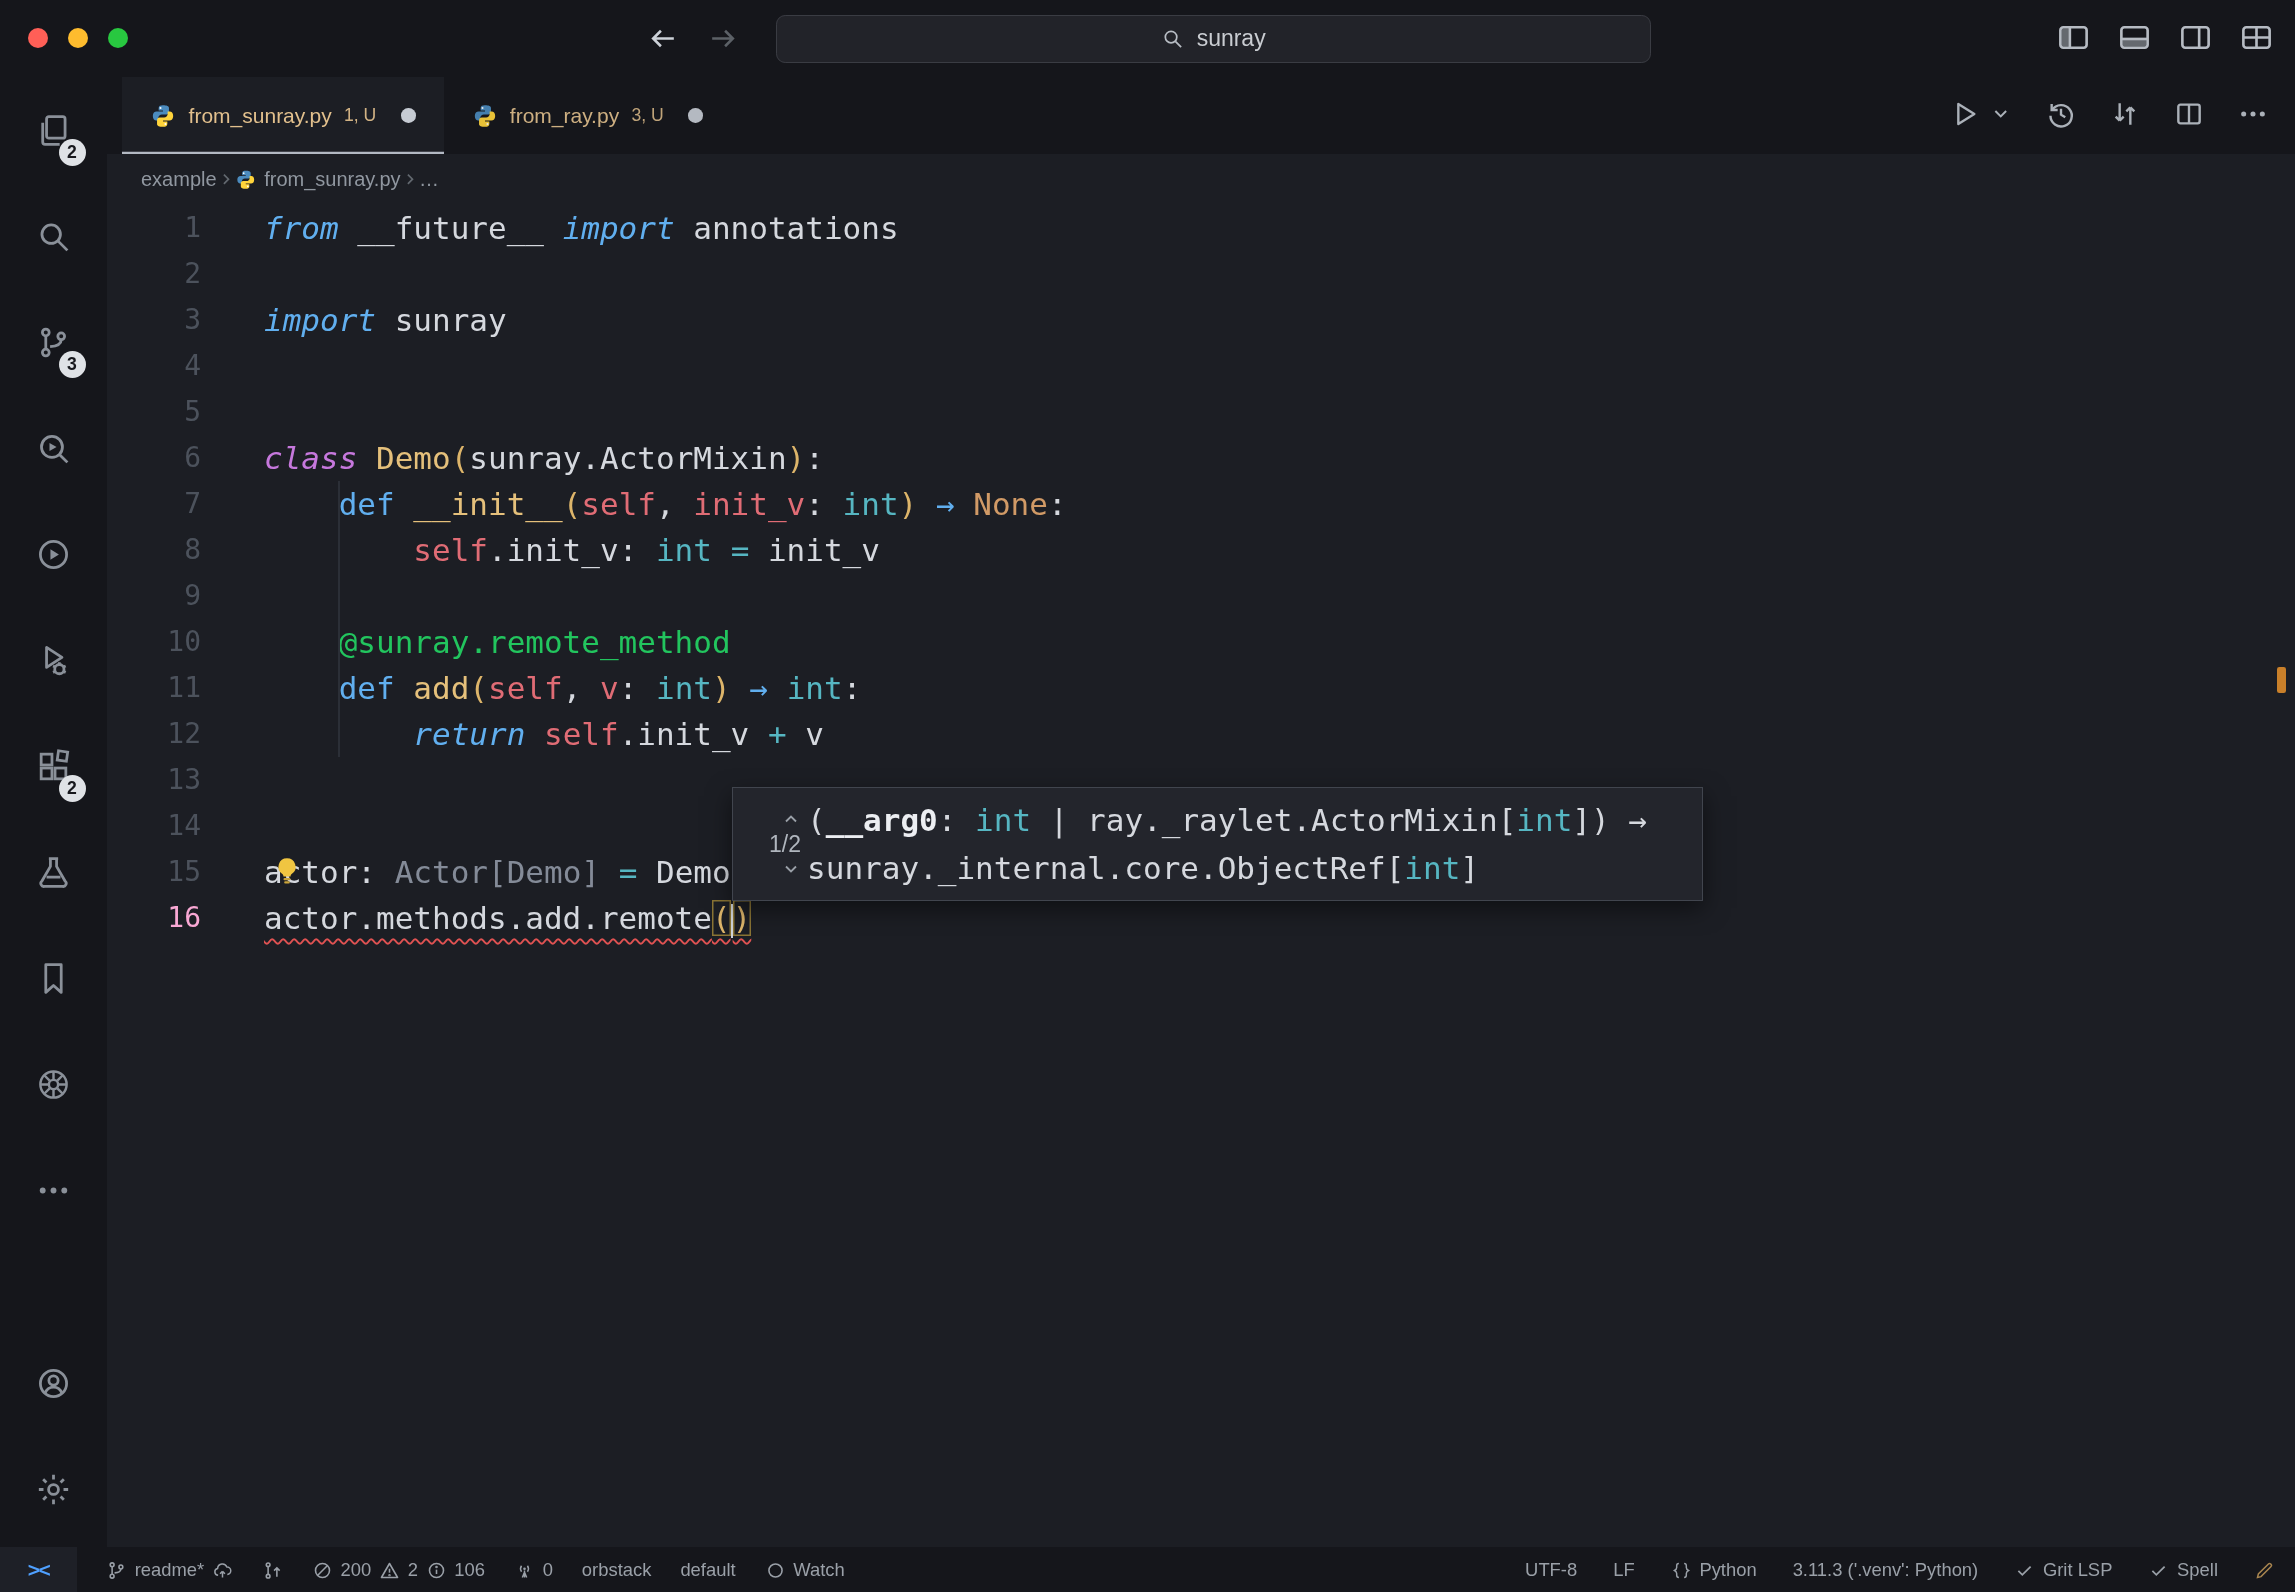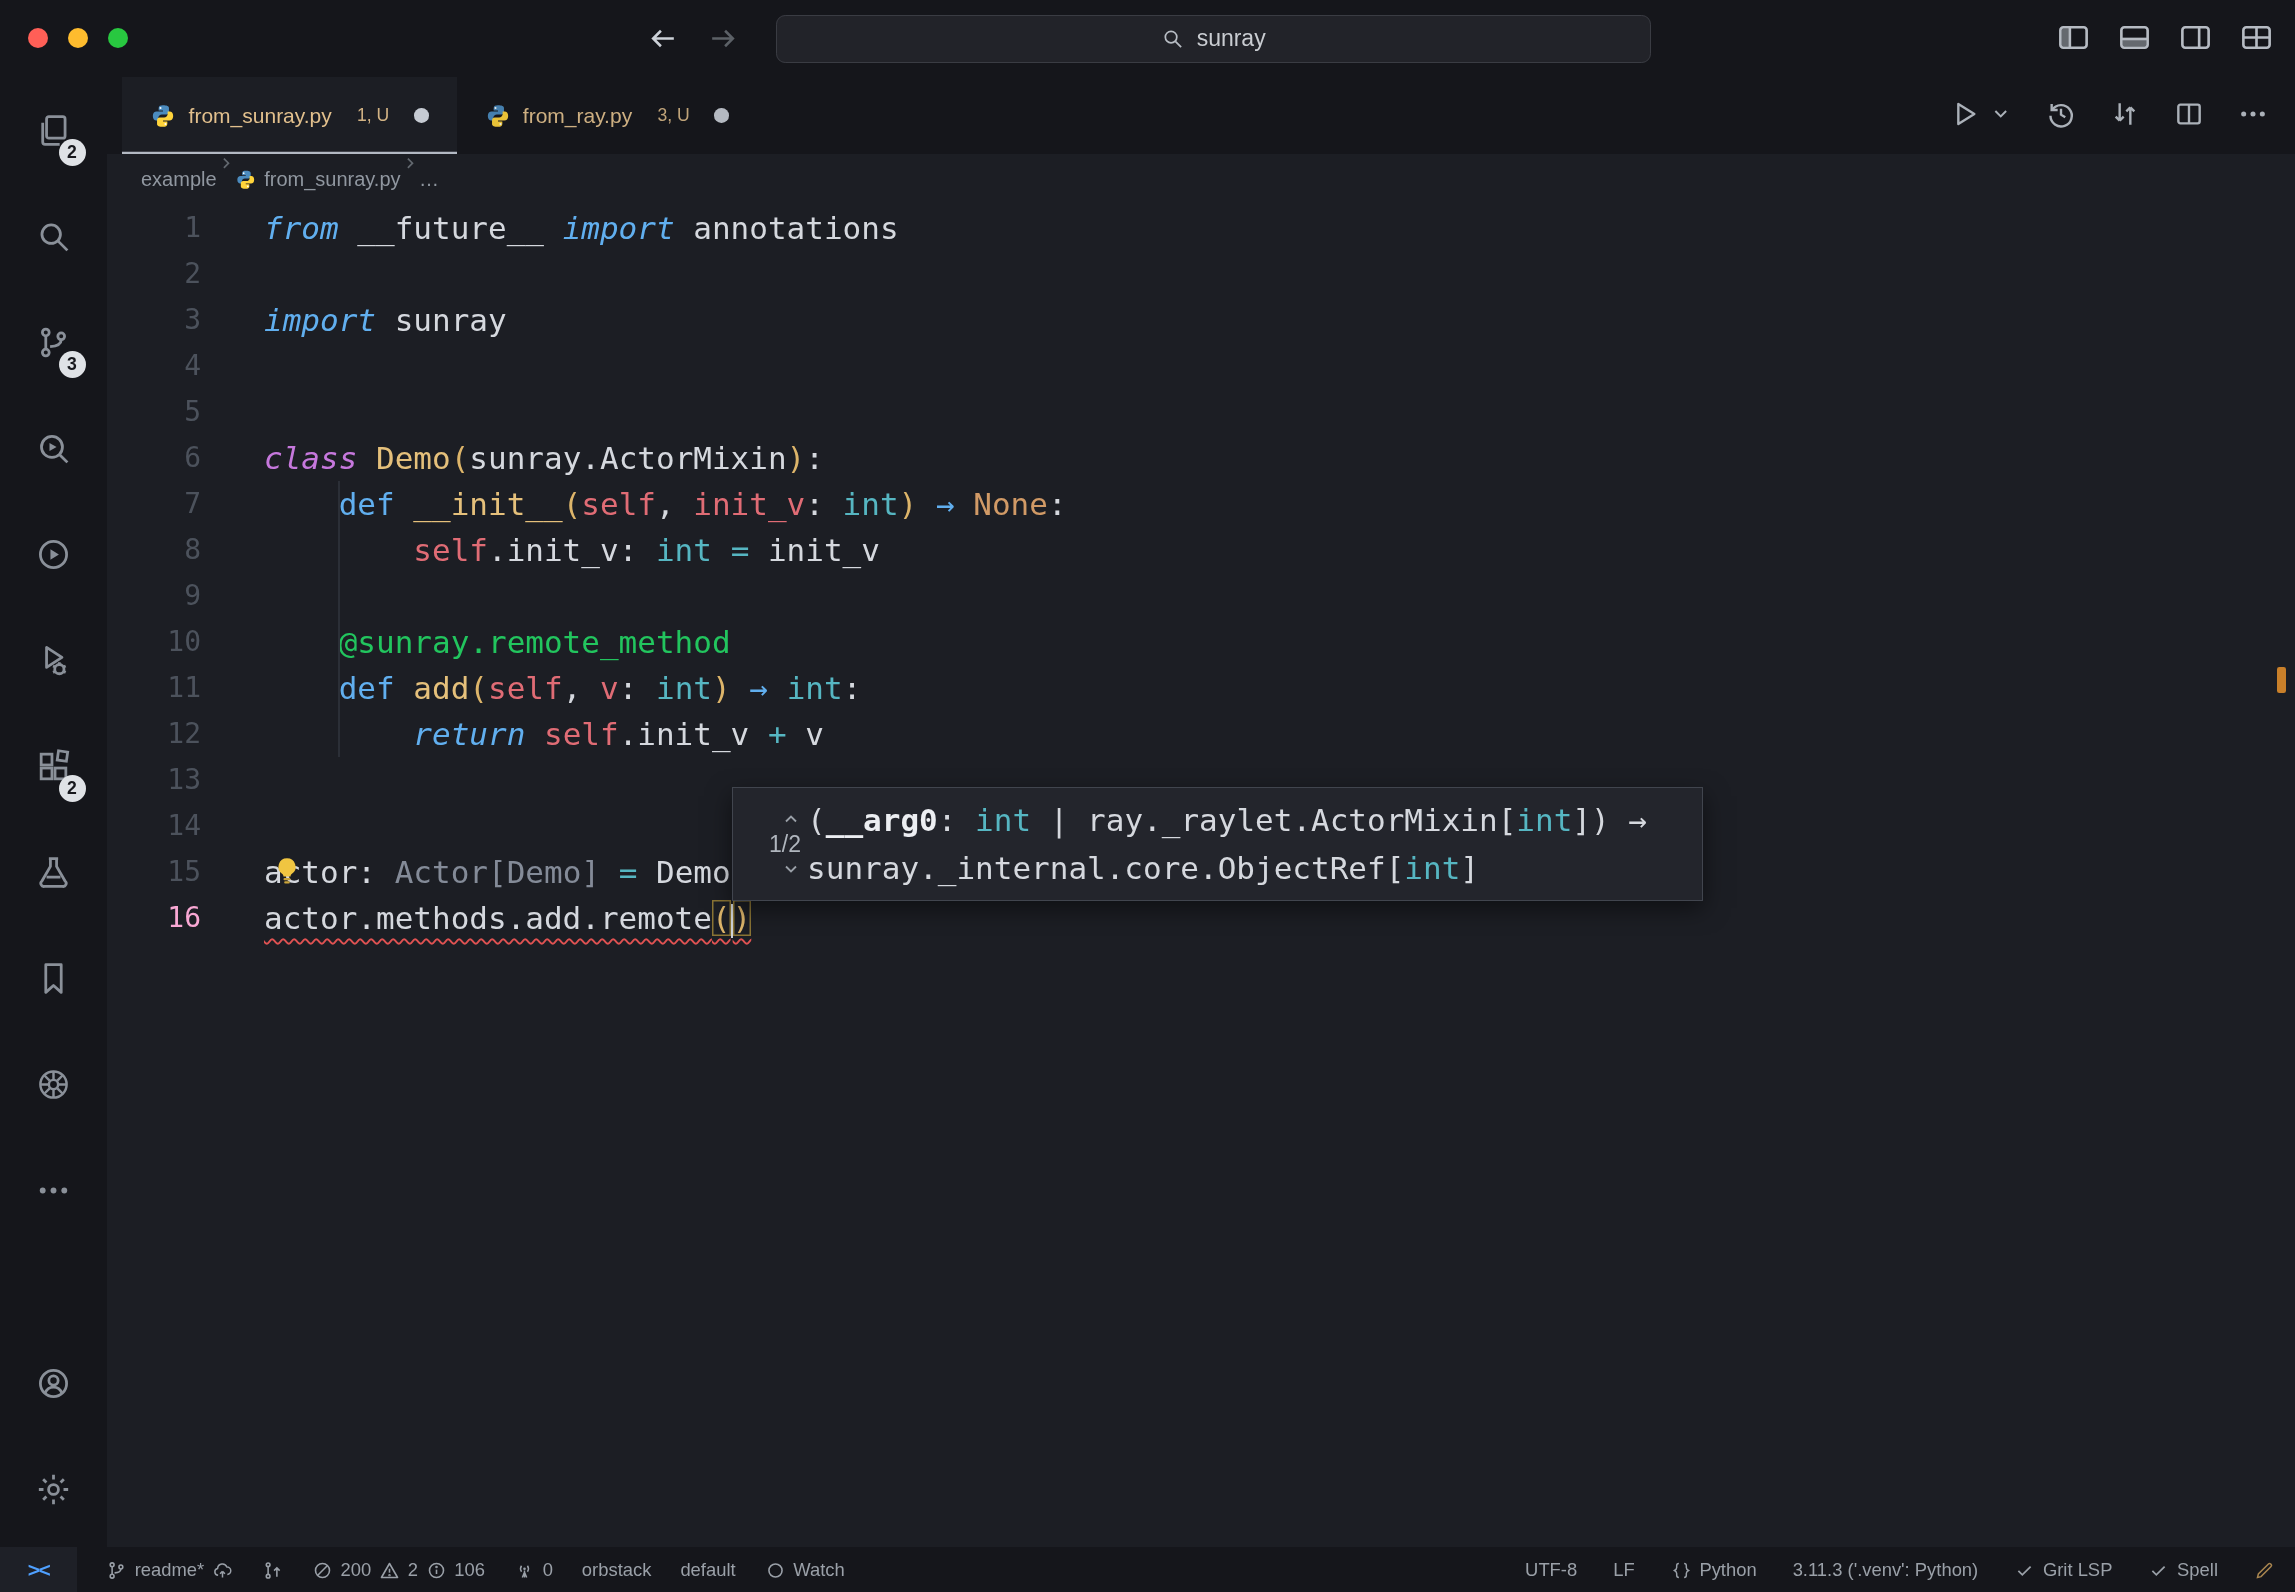--- a/index.html
+++ b/index.html
@@ -32,27 +32,27 @@
   .ab-item .icon{width:37px;height:37px}
   .badge{position:absolute;right:21.5px;bottom:17px;min-width:27px;height:27px;border-radius:14px;background:#dfe2e6;color:#17181d;font-size:17.6px;font-weight:700;display:flex;align-items:center;justify-content:center;padding:0 3.1px}
 
   .editor-col{flex:1;display:flex;flex-direction:column;background:var(--bg-editor);position:relative;min-width:0}
   .tabbar{height:77px;background:var(--bg-chrome);display:flex;padding-left:15.3px;position:relative}
   .tabs{display:flex}
   .tab{display:flex;align-items:center;padding:0 28px;gap:12.3px;font-size:21px;color:var(--accent-modified);position:relative;cursor:pointer}
   .tab .icon{width:26px;height:26px}
   .tab.active{background:var(--bg-editor);box-shadow:inset 0 -2.3px 0 #b3b9c3}
   .tab:not(.active){opacity:.9}
-  .tab-deco{font-size:17.6px;opacity:.92;margin-left:13px}
+  .tab-deco{font-size:17.6px;opacity:.92;margin-left:0}
   .dirty-dot{width:14.6px;height:14.6px;border-radius:50%;background:#c6cbd3;margin-left:12.3px}
   .editor-actions{position:absolute;right:26px;top:0;height:77px;display:flex;align-items:center;gap:32px;color:#abb1b9}
   .editor-actions .icon{width:32px;height:32px}
   .editor-actions .ea-narrow{width:21.5px;height:21.5px;margin-left:-23px}
 
-  .breadcrumbs{height:51px;display:flex;gap:0;padding-left:34px;font-size:20px;color:#9097a0;background:var(--bg-editor)}
+  .breadcrumbs{height:51px;display:flex;align-items:center;gap:0;padding-left:34px;font-size:20px;color:#9097a0;background:var(--bg-editor)}
   .breadcrumbs .sep{width:18.4px;height:18.4px;color:#62686f}
   .bc-item{display:flex;align-items:center;gap:7.7px;cursor:pointer}
   .bc-item .icon{width:21.5px;height:21.5px}
 
   
   .code-area{position:relative;flex:1;font-family:"DejaVu Sans Mono",monospace;font-size:31px;background:var(--bg-editor)}
   .code-line{display:flex;height:46px;line-height:46px}
   .lnum{flex:0 0 157px;width:157px;text-align:right;padding-right:63px;color:#4c525c;font-size:28px;user-select:none}
   .lnum.active{color:#f9a8d4}
   .lcontent{white-space:pre;color:#d5d8de}

